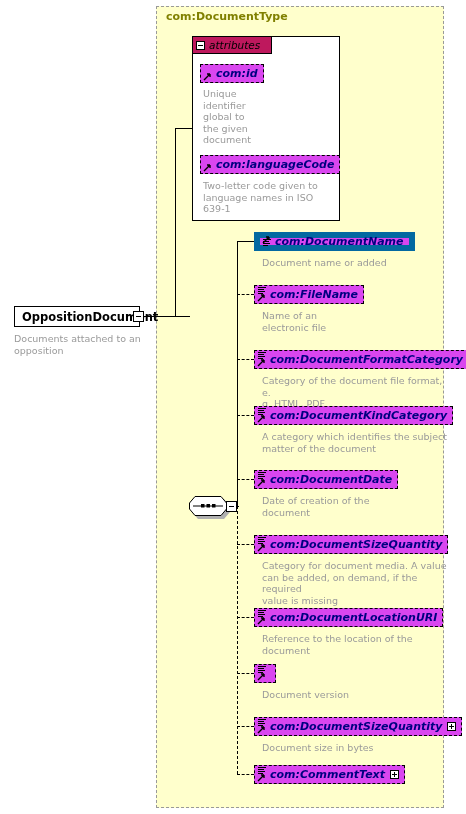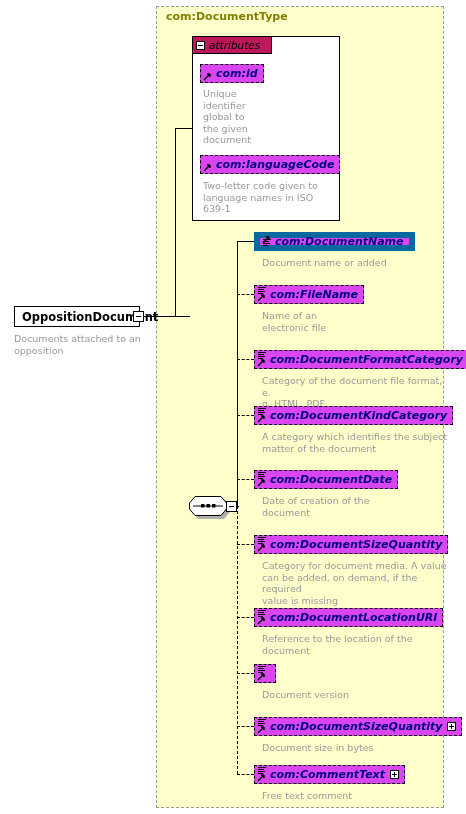--- a/index.html
+++ b/index.html
@@ -354,15 +354,14 @@
         <i></i>
       </span>
     <span class="ic-ar">
       <svg width="9" height="9" viewBox="0 0 9 9">
           <path d="M1 8 L7 2 M7 2 L4 2 M7 2 L7 5" stroke="#000" stroke-width="1.4" fill="none"></path>
         </svg>
     </span>
     <span class="nm">com:CommentText</span>
     <span class="plusbtn"></span>
   </div>
-  <div class="desc" style="left:262px;top:790px;width:190px;">Free text comment</div>
 
 </div>
 
 </body></html>

